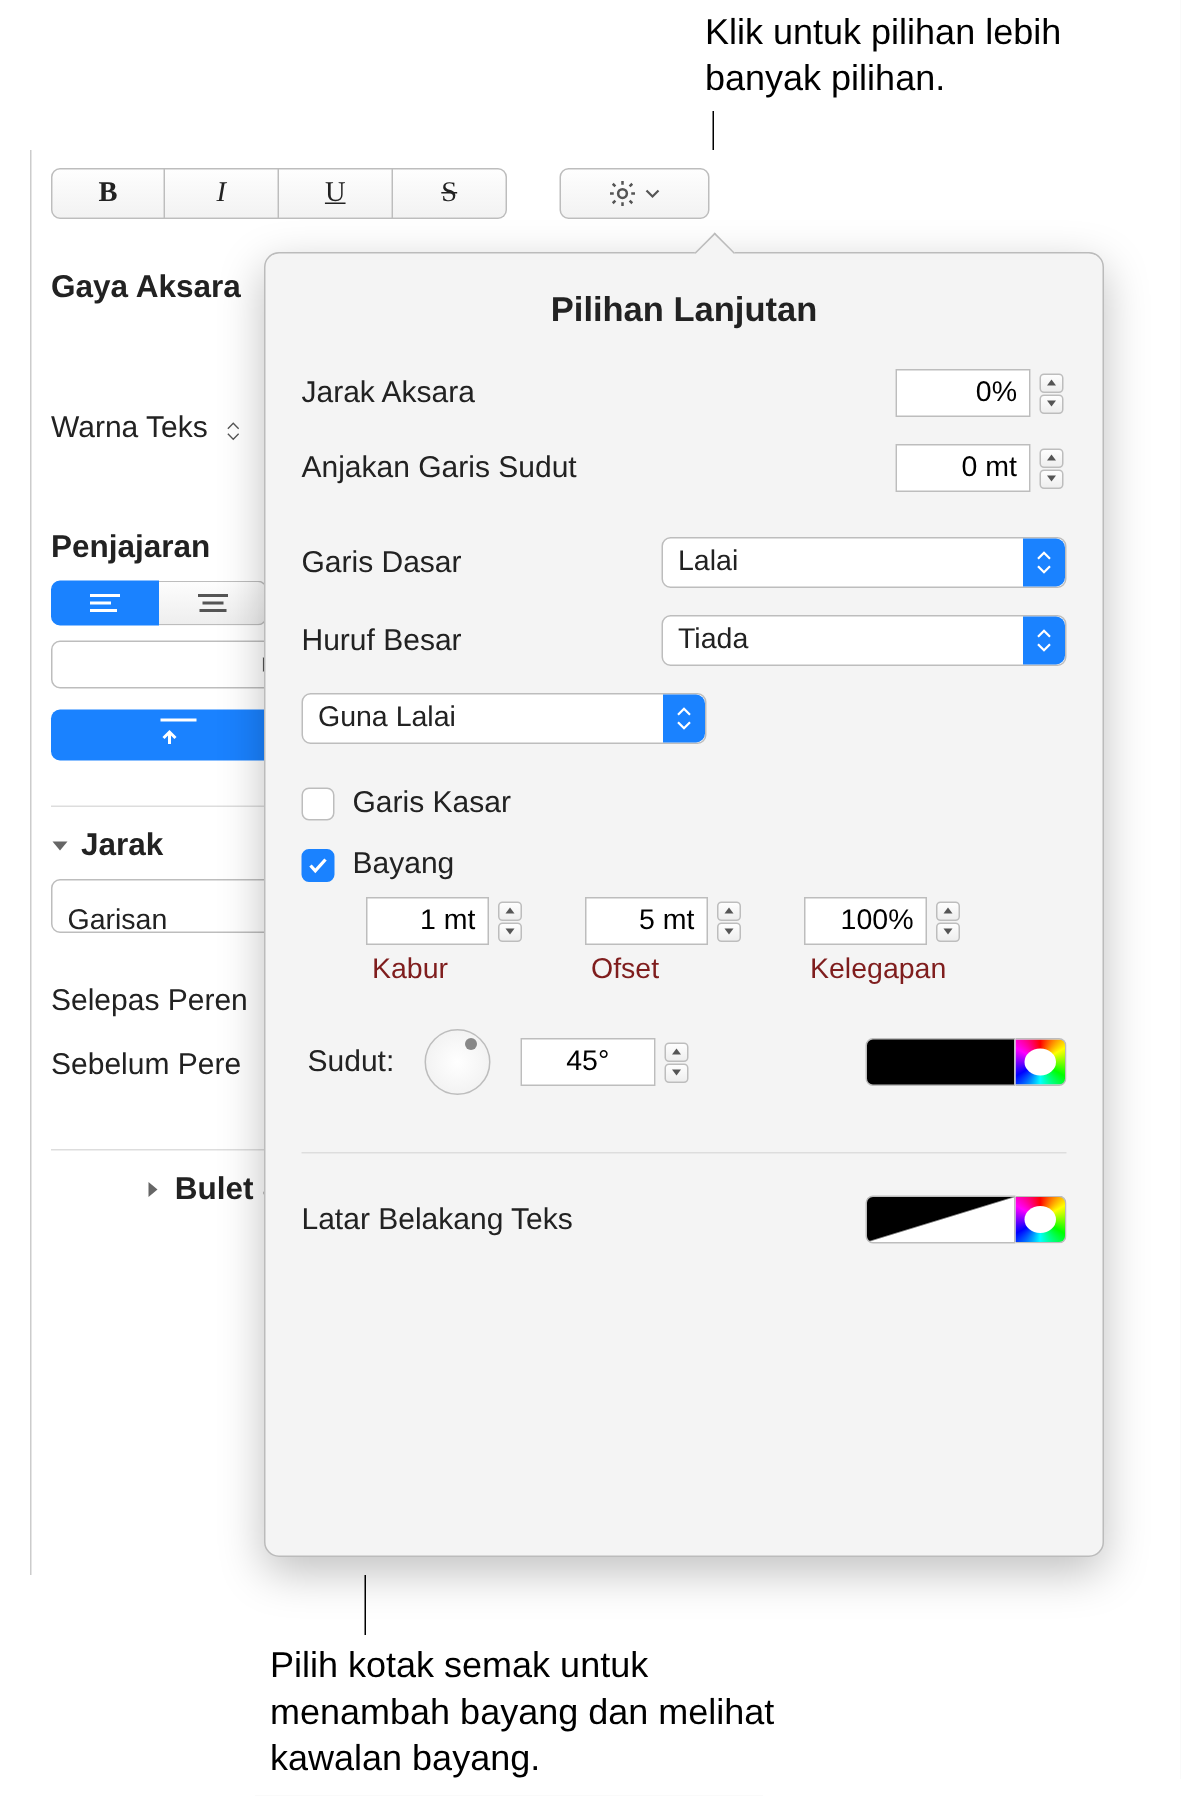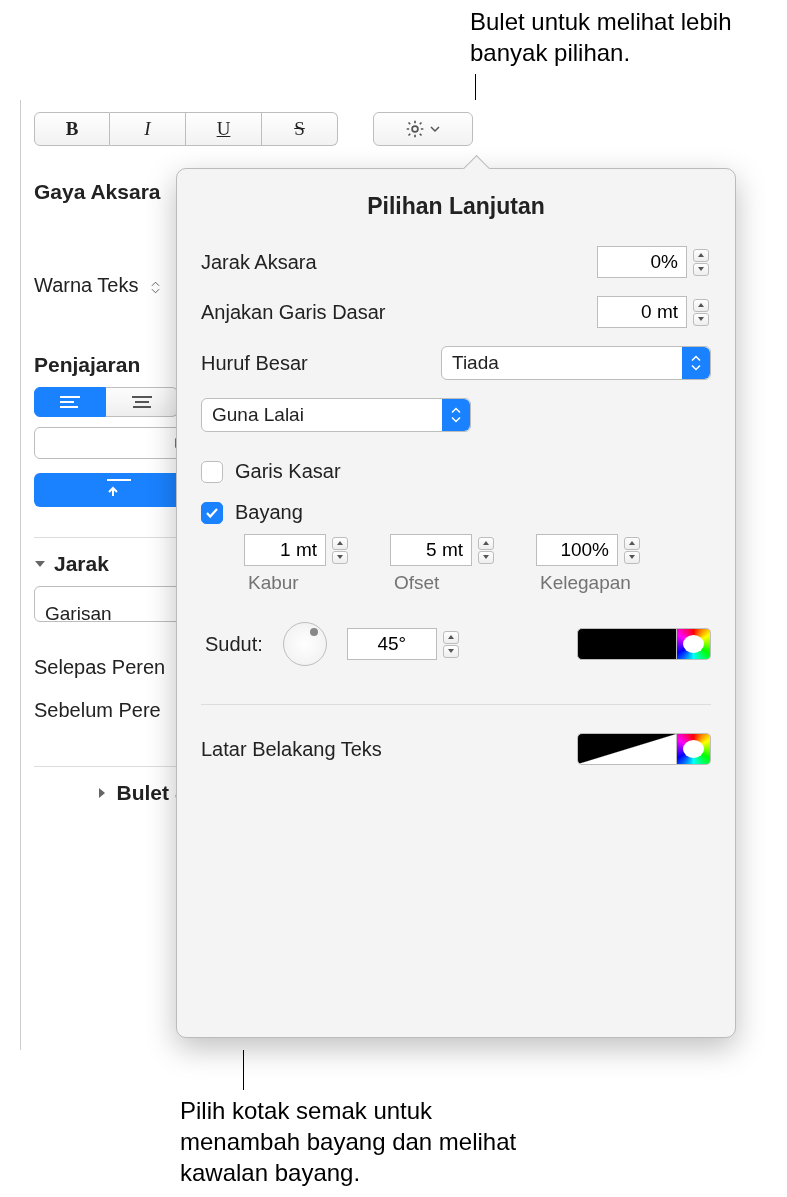--- a/index.html
+++ b/index.html
@@ -257,21 +257,21 @@
   .chk.checked svg{width:14px;height:14px;}
 
   .shadow-grid{
     display:flex; gap:40px;
     margin:10px 0 6px 43px;
   }
   .shadow-col{
     display:flex;flex-direction:column;align-items:flex-start;gap:6px;
   }
   .shadow-col .num-input{ width:82px; }
-  .shadow-lab{ font-size:19px; color:#737373; margin-left:4px;}
+  .shadow-lab{ font-size:19px; color:#7f1d1d; margin-left:4px;}
 
   .angle-row{
     display:flex;align-items:center;gap:20px;
     margin:28px 0 28px 4px;
     font-size:20px;
   }
   .dial{
     width:44px;height:44px;
     border:1px solid #bdbdbd;
     border-radius:50%;
@@ -325,21 +325,21 @@
     width:15px;height:20px;
     display:flex;flex-direction:column;
     align-items:center;justify-content:center;gap:1px;
     margin-left:4px;
   }
   .picker-arrows svg{width:9px;height:6px;}
 </style>
 </head>
 <body>
 
-<div class="callout callout-top">Bulet untuk melihat lebih banyak pilihan.</div>
+<div class="callout callout-top">Klik untuk pilihan lebih banyak pilihan.</div>
 <div class="callout-line line-top"></div>
 <div class="callout callout-bottom">Pilih kotak semak untuk menambah bayang dan melihat kawalan bayang.</div>
 <div class="callout-line line-bottom"></div>
 
 <div class="sidebar"></div>
 
 <div class="fmt-toolbar">
   <div class="fmt-btn bold">B</div>
   <div class="fmt-btn italic">I</div>
   <div class="fmt-btn">
@@ -441,38 +441,52 @@
         <div class="sbtn">
             <svg viewBox="0 0 8 6">
               <path d="M1 1l3 4 3-4z" fill="#555"></path>
             </svg>
           </div>
       </div>
     </div>
   </div>
 
   <div class="pop-row">
-    <span class="lab">Anjakan Garis Dasar</span>
+    <span class="lab">Anjakan Garis Sudut</span>
     <div class="num-field">
       <input class="num-input" value="0 mt" style="">
       <div class="stepper">
         <div class="sbtn">
             <svg viewBox="0 0 8 6">
               <path d="M1 5l3-4 3 4z" fill="#555"></path>
             </svg>
           </div>
         <div class="sbtn">
             <svg viewBox="0 0 8 6">
               <path d="M1 1l3 4 3-4z" fill="#555"></path>
             </svg>
           </div>
       </div>
     </div>
   </div>
 
+  <div class="pop-row" style="margin-top:30px;">
+    <span class="lab">Garis Dasar</span>
+    <div class="pop-select">
+      <span>Lalai</span>
+      <span class="sel-arrows">
+        <svg viewBox="0 0 10 6">
+            <path d="M1 5l4-4 4 4" fill="none" stroke="#fff" stroke-width="1.5"></path>
+          </svg>
+        <svg viewBox="0 0 10 6">
+            <path d="M1 1l4 4 4-4" fill="none" stroke="#fff" stroke-width="1.5"></path>
+          </svg>
+      </span>
+    </div>
+  </div>
 
   <div class="pop-row">
     <span class="lab">Huruf Besar</span>
     <div class="pop-select">
       <span>Tiada</span>
       <span class="sel-arrows">
         <svg viewBox="0 0 10 6">
             <path d="M1 5l4-4 4 4" fill="none" stroke="#fff" stroke-width="1.5"></path>
           </svg>
         <svg viewBox="0 0 10 6">

